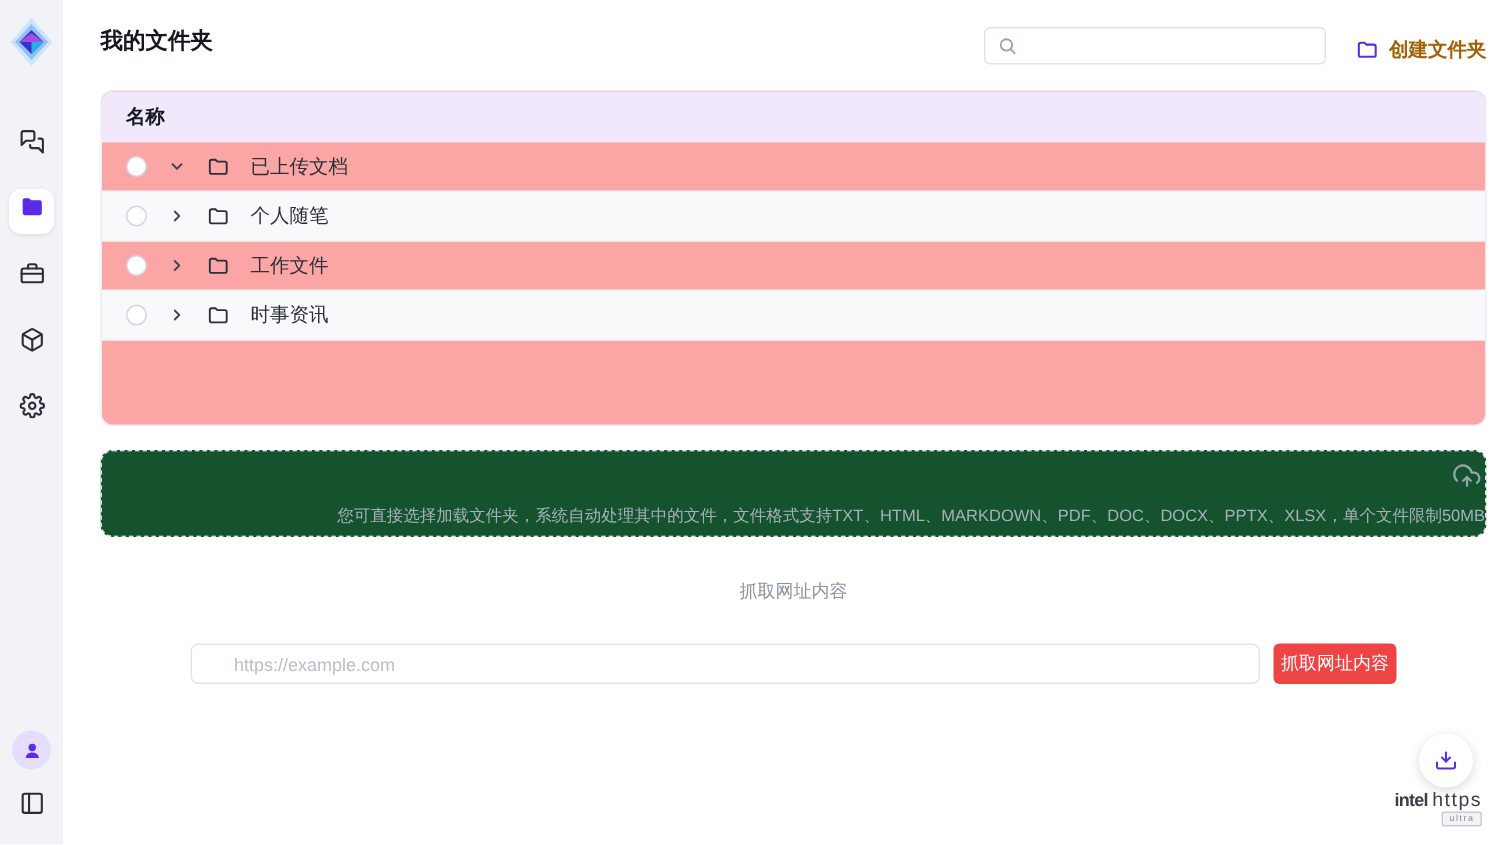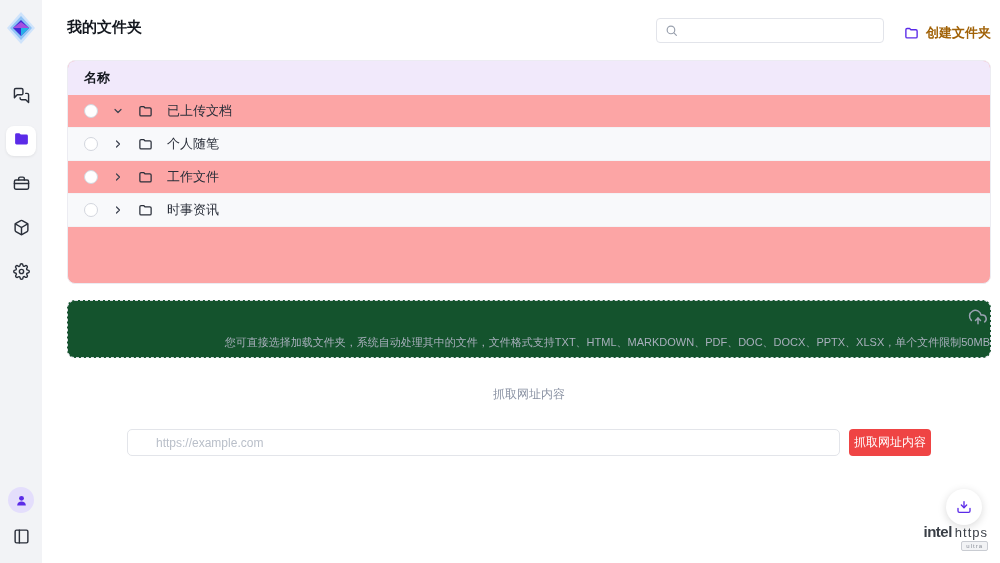--- a/index.html
+++ b/index.html
@@ -97,21 +97,21 @@
     width: 36px; height: 36px; border-radius: 50%; background: #fff;
     box-shadow: 0 2px 8px rgba(0,0,0,.15);
     display: flex; align-items: center; justify-content: center;
     color: #5b2be8; cursor: pointer; border: 0;
   }
   .intel-badge {
     position: absolute; right: 12px; bottom: 12px;
     display: flex; flex-direction: column; align-items: flex-end; line-height: 1;
   }
   .intel-line { display: flex; align-items: baseline; gap: 3px; color: #3a3f47; }
-  .intel-word { font-size: 15px; font-weight: bold; letter-spacing: -0.5px; }
+  .intel-word { font-size: 12px; font-weight: bold; letter-spacing: -0.5px; }
   .core-word { font-size: 13px; letter-spacing: 1px; font-weight: normal; }
   .ultra-chip {
     margin-top: 2px; font-size: 6px; color: #8a8f98; border: 1px solid #c9ccd2;
     border-radius: 2px; padding: 1px 4px; letter-spacing: 1px; background: #f2f3f5;
   }
 </style>
 </head>
 <body>
 
 <aside class="sidebar">

